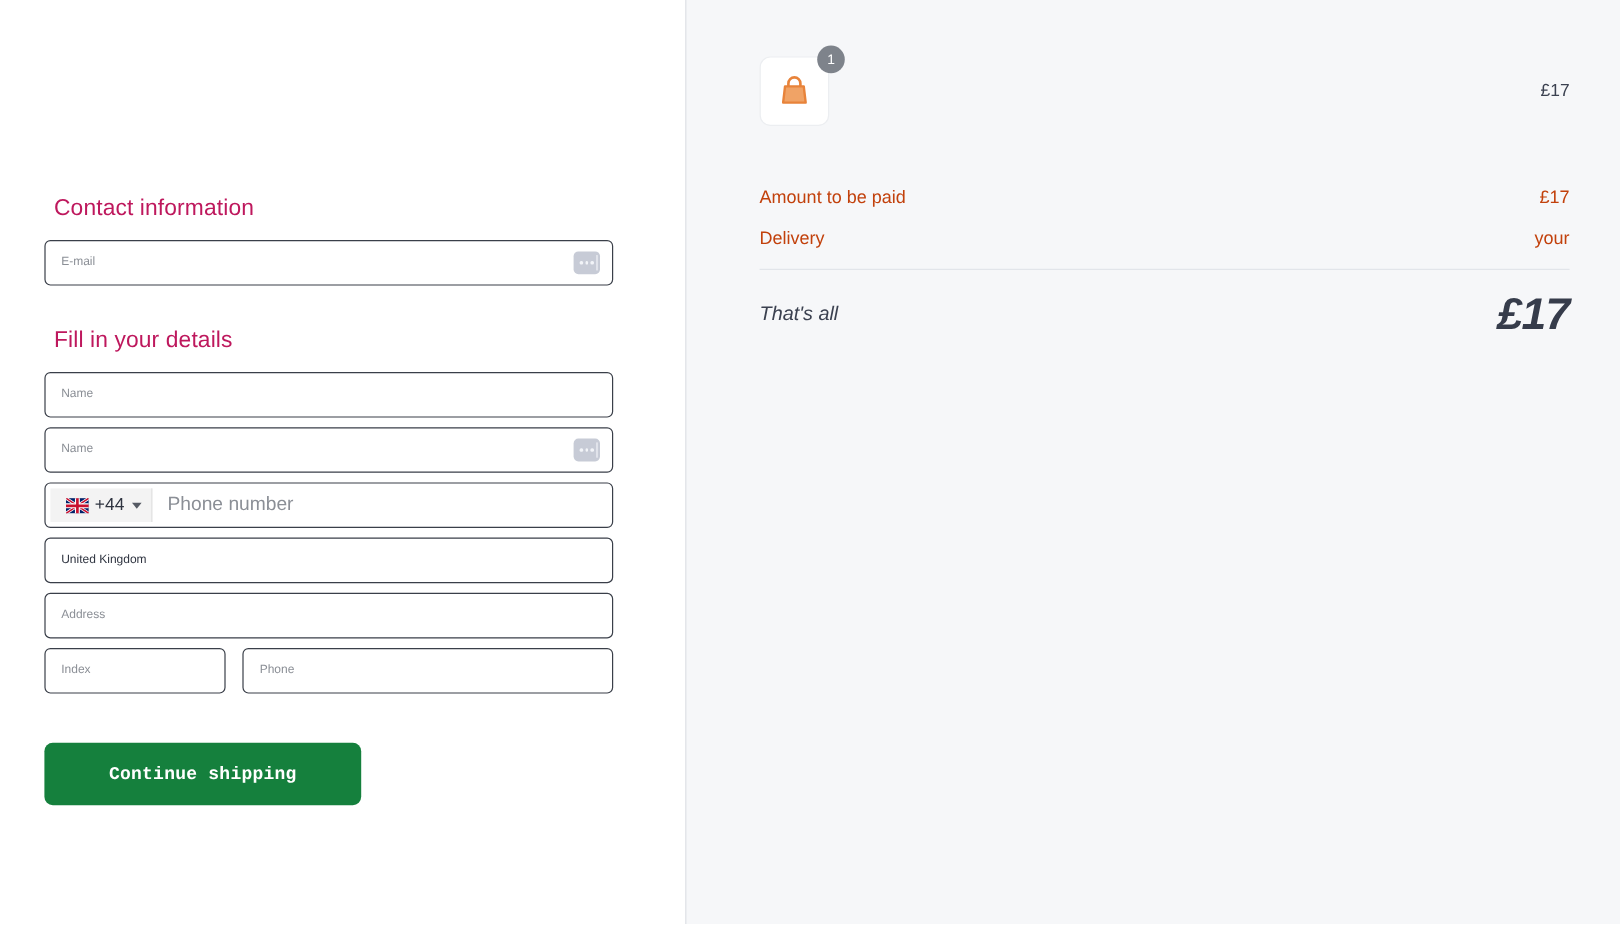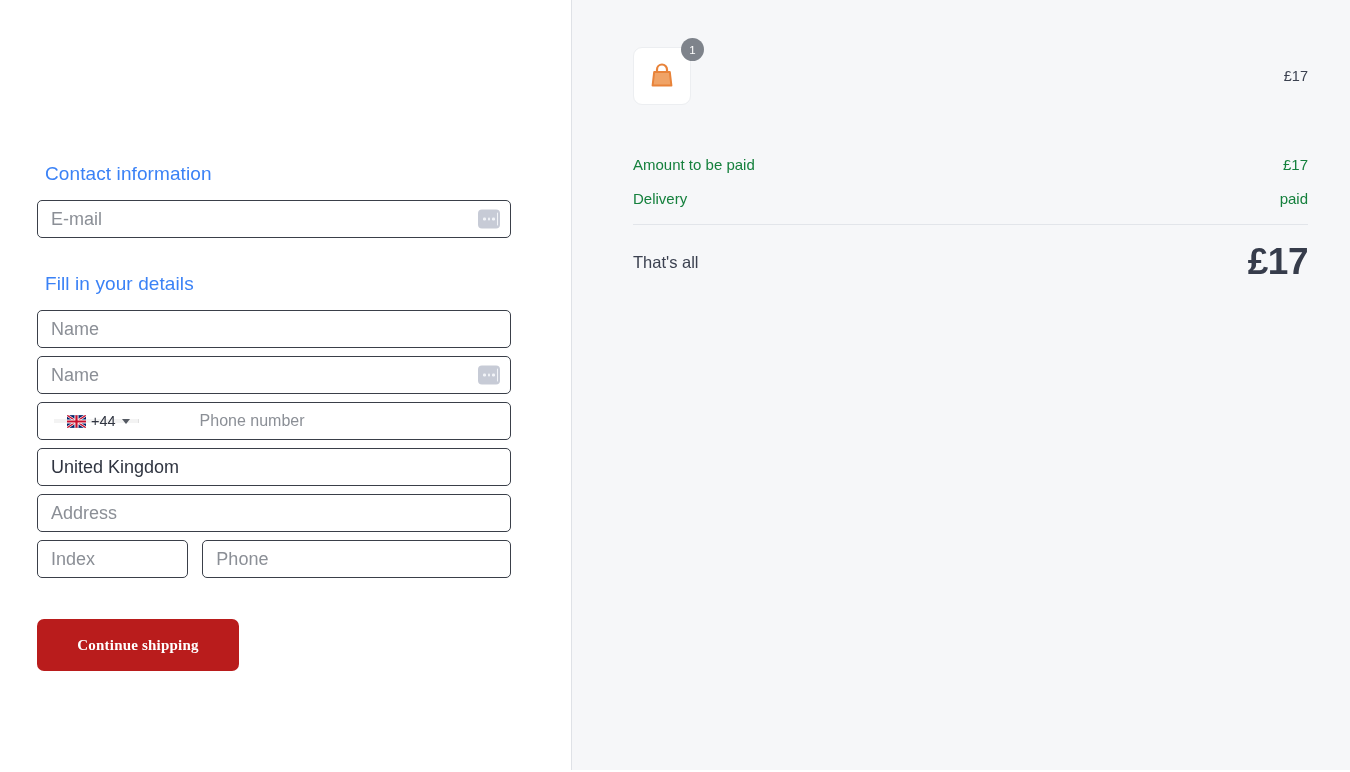--- a/index.html
+++ b/index.html
@@ -29,21 +29,21 @@
     box-sizing: border-box;
   }
   .form-wrap {
     position: absolute;
     left: 37px;
     top: 163px;
     width: 474px;
   }
   .section-title {
     font-size: 19px;
-    color: #3b82f6;
+    color: #be185d;
     font-weight: 400;
     letter-spacing: .1px;
     margin: 0 0 15px 8px;
   }
   .section-title.second {
     margin-top: 35px;
   }
 
   .field {
     position: relative;
@@ -51,21 +51,21 @@
     width: 474px;
     height: 38px;
     border: 1px solid #3a3f49;
     border-radius: 5px;
     background: #fff;
     display: flex;
     align-items: center;
     margin-bottom: 8px;
   }
   .field .txt {
-    font-size: 18px;
+    font-size: 10px;
     color: #8b8f96;
     padding-left: 13px;
     line-height: 1;
     white-space: nowrap;
   }
   .field .txt.filled {
     color: #2f3440;
   }
 
   
@@ -95,23 +95,22 @@
     right: 2.5px;
     top: 3px;
     width: 1px;
     height: 13px;
     background: #f2f4f8;
     border-radius: 1px;
   }
 
   
   .phone-field {
-    padding: 16px;
+    padding: 4px;
     overflow: hidden;
-    gap: 48px;
   }
   .phone-prefix {
     height: 100%;
     display: flex;
     align-items: center;
     gap: 5px;
     padding: 0 8px 0 13px;
     background: #f3f3f3;
     border-right: 1px solid #e1e1e1;
     box-sizing: border-box;
@@ -144,29 +143,29 @@
   .row-split {
     display: flex;
     gap: 14px;
     width: 474px;
   }
   .field.index { width: 153px; margin-bottom: 0; }
   .field.city  { width: 312px; margin-bottom: 0; }
 
   .submit-btn {
     margin-top: 41px;
-    width: 202px;
+    width: 264px;
     height: 52px;
-    background: #b91c1c;
+    background: #15803d;
     color: #ffffff;
     border: none;
     border-radius: 7px;
     font-size: 15px;
     font-weight: bold;
-    font-family: Liberation Serif, serif;
+    font-family: Liberation Mono, monospace;
     cursor: pointer;
     letter-spacing: .2px;
   }
 
   
   .right-panel {
     width: 779px;
     height: 770px;
     background: #f6f7f9;
     border-left: 1px solid #dfe2e7;
@@ -222,33 +221,34 @@
   }
 
   .summary-rows {
     margin-top: 42px;
   }
   .srow {
     display: flex;
     justify-content: space-between;
     align-items: baseline;
     font-size: 15px;
-    color: #15803d;
+    color: #c2410c;
     margin-bottom: 17px;
   }
   .divider {
     border-top: 1px solid #e2e5ea;
     margin-top: 14px;
   }
   .total-row {
     display: flex;
     justify-content: space-between;
     align-items: center;
     margin-top: 13px;
     height: 48px;
+    font-style: italic;
   }
   .total-label {
     font-size: 16.5px;
     color: #3b4150;
   }
   .total-value {
     font-size: 37px;
     font-weight: bold;
     color: #363c4b;
     letter-spacing: -.5px;
@@ -342,21 +342,21 @@
         <div class="line-price">£17</div>
       </div>
 
       <div class="summary-rows">
         <div class="srow">
           <span>Amount to be paid</span>
           <span>£17</span>
         </div>
         <div class="srow">
           <span>Delivery</span>
-          <span>paid</span>
+          <span>your</span>
         </div>
         <div class="divider"></div>
         <div class="total-row">
           <span class="total-label">That's all</span>
           <span class="total-value">£17</span>
         </div>
       </div>
 
     </div>
   </div>

